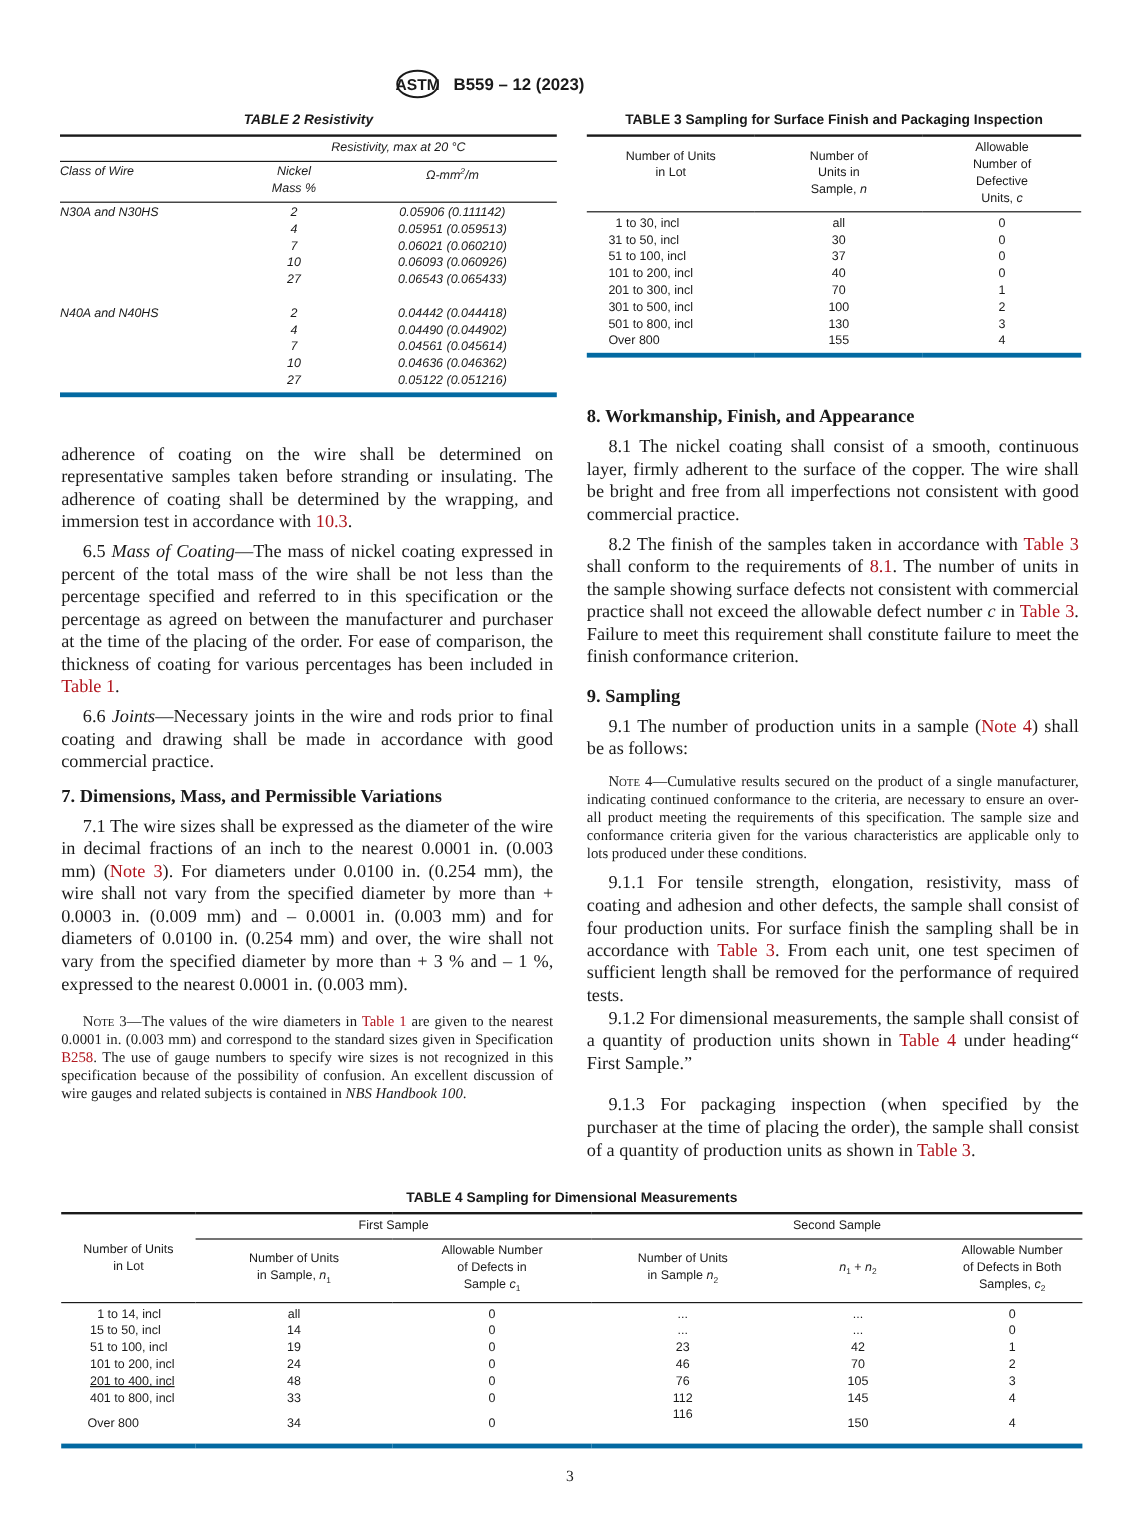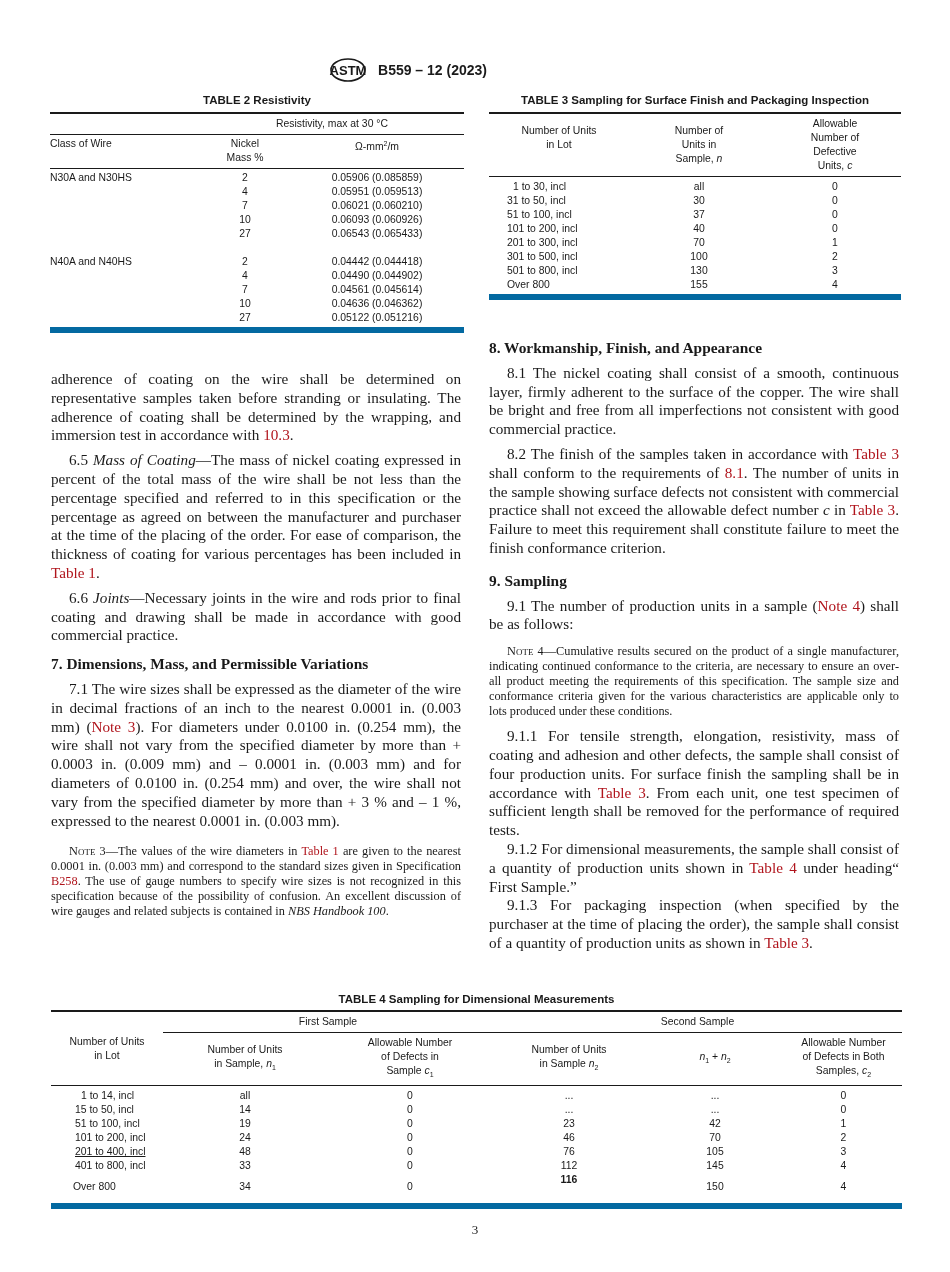--- a/index.html
+++ b/index.html
@@ -5,21 +5,21 @@
   html, body { margin:0; padding:0; background:#ffffff; }
   body { width:950px; height:1272px; position:relative; overflow:hidden; color:#1a1a1a; }
   .header { position:absolute; top:56px; left:0; width:815px; text-align:center; }
   .header .logo { display:inline-block; vertical-align:middle; width:40px; height:28px; margin-right:6px; }
   .header .code { display:inline-block; vertical-align:middle; font-family:"Liberation Sans","DejaVu Sans",sans-serif; font-weight:bold; font-size:14px; }
 
   .tcap { font-family:"Liberation Sans","DejaVu Sans",sans-serif; font-weight:bold; font-size:11.5px; text-align:center; }
   table.dt { border-collapse:collapse; font-family:"Liberation Sans","DejaVu Sans",sans-serif; font-size:10.4px; }
   table.dt td, table.dt th { padding:0; font-weight:normal; line-height:14px; }
   .thick-top { border-top:2px solid #1a1a1a; }
-  .thick-bot { border-bottom:6px solid #0369a1;margin-top:39px; }
+  .thick-bot { border-bottom:4px solid #0369a1;margin-top:39px; }
   .thin-bot { border-bottom:1px solid #1a1a1a; }
   .c { text-align:center; }
   .l { text-align:left; }
 
   .col { position:absolute; font-family:"Liberation Serif","DejaVu Serif",serif; font-size:15.2px; line-height:18.8px; text-align:justify; }
   .col p { margin:0 0 6px 0; text-indent:18px; }
   .col p.noind { text-indent:0; }
   .col h3 { margin:10px 0 6px 0; font-size:15.4px; font-weight:bold; }
   .col .note { font-size:12.3px; line-height:15px; text-indent:18px; margin:14px 0 8px 0; }
   .sc { font-variant:small-caps; }
@@ -32,44 +32,44 @@
 <div class="header">
   <span class="logo">
     <svg width="40" height="28" viewBox="0 0 40 28">
       <ellipse cx="20" cy="14" rx="17" ry="11" fill="none" stroke="#1a1a1a" stroke-width="1.6"></ellipse>
       <text x="20" y="19" text-anchor="middle" font-family="Liberation Sans, sans-serif" font-weight="bold" font-size="13" fill="#1a1a1a">ASTM</text>
     </svg>
   </span>
   <span class="code">B559 – 12 (2023)</span>
 </div>
 
-<div style="position:absolute; left:50px; top:94px; width:414px;">
+<div style="position:absolute; left:50px; top:94px; width:414px;font-style:italic;">
   <div class="tcap" style="margin-bottom:6px;">TABLE 2 Resistivity</div>
   <table class="dt" style="width:414px;">
     <tbody>
         <tr class="thick-top thin-bot">
       <td></td>
-      <td colspan="2" class="c" style="padding:3px 0;">Resistivity, max at 30 °C</td>
+      <td colspan="2" class="c" style="padding:3px 0;">Resistivity, max at 20 °C</td>
     </tr>
     <tr class="thin-bot">
       <td class="l" style="vertical-align:top; padding:2px 0 3px 0; width:150px;">Class of Wire</td>
       <td class="c" style="padding:2px 0 3px 0; width:90px;">
         <div>Nickel</div>
         <div>Mass %</div>
       </td>
       <td class="c" style="vertical-align:top; padding:2px 0 3px 0;">
         <span>Ω-mm</span><sup style="font-size:7px;">2</sup><span>/m</span>
       </td>
     </tr>
     </tbody>
       <tbody id="t2body">
         <tr>
           <td class="l" style="padding-top: 2px;">N30A and N30HS</td>
           <td class="c" style="padding-top: 2px;">2</td>
-          <td class="c" style="padding-top: 2px;">0.05906 (0.085859)</td>
+          <td class="c" style="padding-top: 2px;">0.05906 (0.111142)</td>
         </tr>
         <tr>
           <td class="l"></td>
           <td class="c">4</td>
           <td class="c">0.05951 (0.059513)</td>
         </tr>
         <tr>
           <td class="l"></td>
           <td class="c">7</td>
           <td class="c">0.06021 (0.060210)</td>
@@ -191,21 +191,21 @@
 </div>
 
 <div class="col" style="left:489px; top:329px; width:410px;">
   <h3>8. Workmanship, Finish, and Appearance</h3>
   <p>8.1 The nickel coating shall consist of a smooth, continuous layer, firmly adherent to the surface of the copper. The wire shall be bright and free from all imperfections not consistent with good commercial practice.</p>
   <p><span>8.2 The finish of the samples taken in accordance with </span><span class="lnk">Table 3</span><span> shall conform to the requirements of </span><span class="lnk">8.1</span><span>. The number of units in the sample showing surface defects not consistent with commercial practice shall not exceed the allowable defect number </span><i>c</i><span> in </span><span class="lnk">Table 3</span><span>. Failure to meet this requirement shall constitute failure to meet the finish conformance criterion.</span></p>
   <h3 style="margin-top:14px;">9. Sampling</h3>
   <p><span>9.1 The number of production units in a sample (</span><span class="lnk">Note 4</span><span>) shall be as follows:</span></p>
   <div class="note" style="margin-top:10px;"><span class="sc">Note 4</span><span>—Cumulative results secured on the product of a single manufacturer, indicating continued conformance to the criteria, are necessary to ensure an over-all product meeting the requirements of this specification. The sample size and conformance criteria given for the various characteristics are applicable only to lots produced under these conditions.</span></div>
   <p style="margin-bottom:0;"><span>9.1.1 For tensile strength, elongation, resistivity, mass of coating and adhesion and other defects, the sample shall consist of four production units. For surface finish the sampling shall be in accordance with </span><span class="lnk">Table 3</span><span>. From each unit, one test specimen of sufficient length shall be removed for the performance of required tests.</span></p>
-  <p style="margin-bottom:0;"><span>9.1.2 For dimensional measurements, the sample shall consist of a quantity of production units shown in </span><span class="lnk">Table 4</span><span> under heading“ First Sample.”</span></p>
+  <p style="margin-bottom:16px;"><span>9.1.2 For dimensional measurements, the sample shall consist of a quantity of production units shown in </span><span class="lnk">Table 4</span><span> under heading“ First Sample.”</span></p>
   <p><span>9.1.3 For packaging inspection (when specified by the purchaser at the time of placing the order), the sample shall consist of a quantity of production units as shown in </span><span class="lnk">Table 3</span><span>.</span></p>
 </div>
 
 <div style="position:absolute; left:51px; top:993px; width:851px;">
   <div class="tcap" style="margin-bottom:5px;">TABLE 4 Sampling for Dimensional Measurements</div>
   <table class="dt" style="width:851px;">
     <tbody>
         <tr class="thick-top">
       <td rowspan="2" class="c thin-bot" style="width:112px; padding:2px 0;">
         <div>Number of Units</div>
@@ -284,21 +284,21 @@
           <td class="c">33</td>
           <td class="c">0</td>
           <td class="c">112</td>
           <td class="c">145</td>
           <td class="c">4</td>
         </tr>
         <tr class="thick-bot">
           <td class="c" style="text-align: left; padding-left: 22px; padding-bottom: 2px;">Over 800</td>
           <td class="c" style="padding-bottom: 2px;">34</td>
           <td class="c" style="padding-bottom: 2px;">0</td>
-          <td class="c" style="padding-bottom: 16px; font-weight: bold;">116</td>
+          <td class="c" style="padding-bottom: 16px;">116</td>
           <td class="c" style="padding-bottom: 2px;">150</td>
           <td class="c" style="padding-bottom: 2px;">4</td>
         </tr>
       </tbody>
   </table>
 </div>
 
 <div class="pagenum">3</div>
 
 </body></html>

